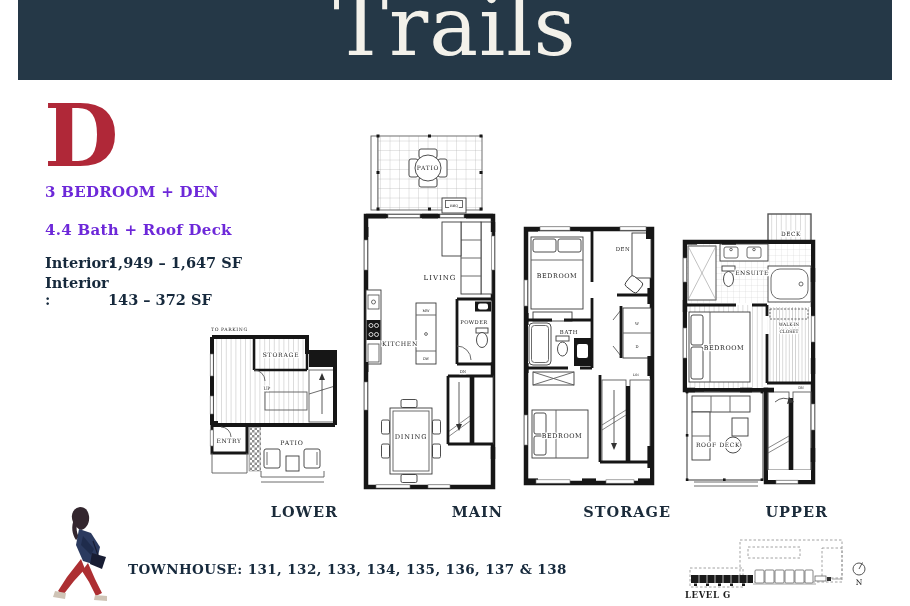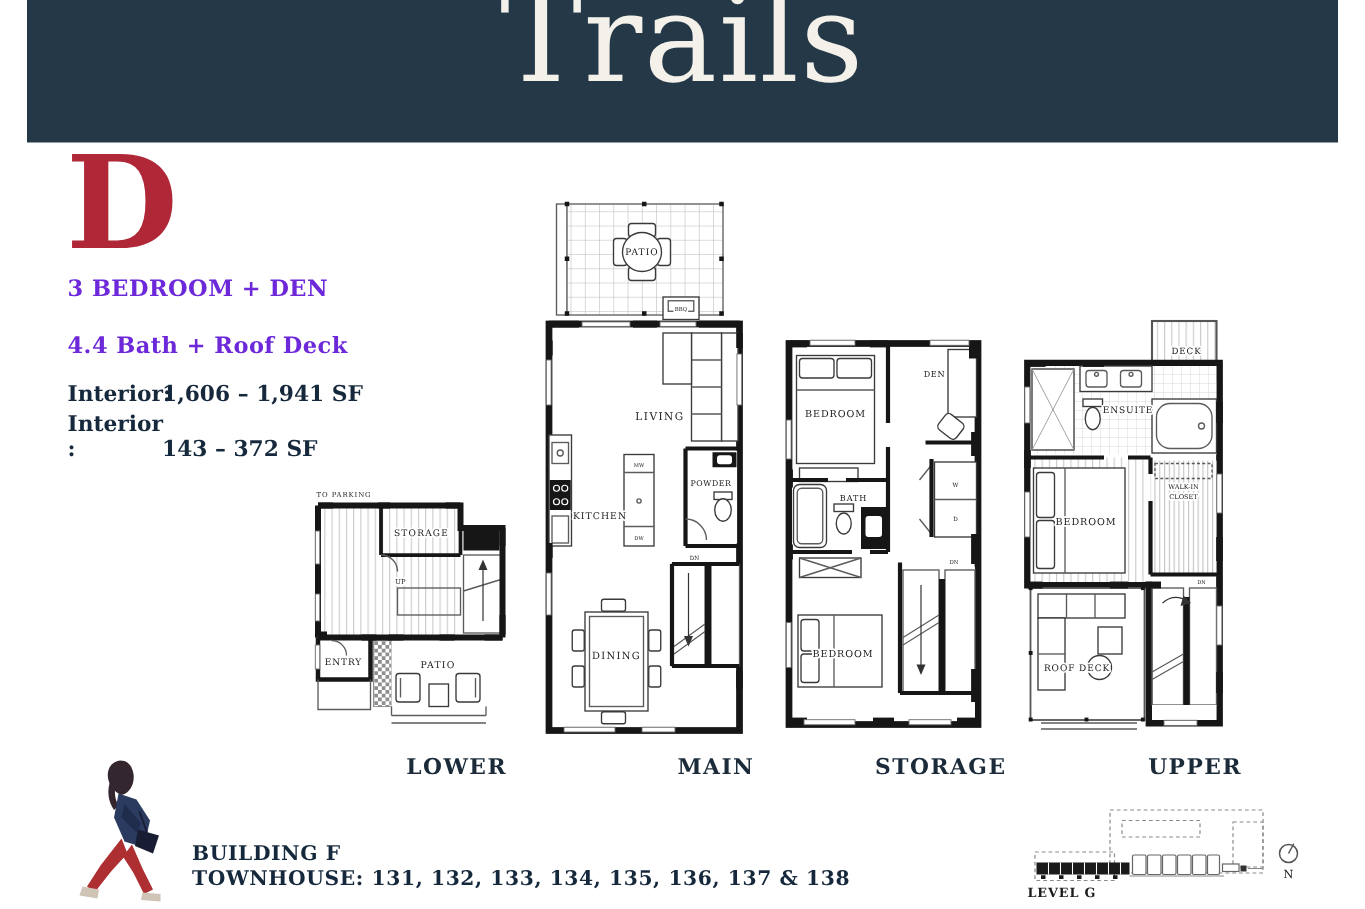--- a/index.html
+++ b/index.html
@@ -1,19 +1,19 @@
 <!DOCTYPE html>
 <html><head>
 <meta charset="utf-8">
 <style>
   html,body{margin:0;padding:0;background:#fff;}
   .page{position:relative;width:910px;height:606px;background:#ffffff;overflow:hidden;
         font-family:"DejaVu Serif","Liberation Serif",serif;color:#16293c;}
   
-  .masthead{position:absolute;left:18px;top:0;width:874px;height:95px;background:#253847;overflow:hidden;}
+  .masthead{position:absolute;left:18px;top:0;width:874px;height:80px;background:#253847;overflow:hidden;}
   .masthead-title{position:absolute;left:0;right:0;top:-14px;text-align:center;color:#f3f1ea;
         font-size:82px;line-height:82px;font-weight:400;letter-spacing:1px;}
   
   .plan-letter{position:absolute;left:44px;top:98px;font-size:86px;line-height:76px;font-weight:700;color:#b02838;}
   .spec{position:absolute;left:45px;font-weight:700;font-size:15px;letter-spacing:.3px;color:#6d28d9;}
   .spec.s1{top:183px;}
   .spec.s2{top:221px;}
   .spec-row{position:absolute;left:45px;font-weight:700;font-size:14.5px;color:#16293c;}
   .spec-row .lab{display:inline-block;width:63px;}
   .spec-row.r1{top:254px;}
@@ -74,21 +74,21 @@
   </svg>
 
   <div class="masthead">
     <div class="masthead-title">Trails</div>
   </div>
 
   <div class="plan-letter">D</div>
   <div class="spec s1">3 BEDROOM + DEN</div>
   <div class="spec s2">4.4 Bath + Roof Deck</div>
   <div class="spec-row r1">
-    <span class="lab">Interior:</span><span>1,606 – 1,941 SF</span>
+    <span class="lab">Interior:</span><span>1,949 – 1,647 SF</span>
   </div>
   <div class="spec-row r2">
     <span class="lab">Interior :</span><span>143 – 372 SF</span>
   </div>
 
   <svg class="plan" style="left:197px;top:310px" width="150" height="185" viewBox="0 0 150 185">
     <g>
       <rect x="15" y="27" width="95" height="88" fill="url(#floorV)"></rect>
       <rect x="110" y="42" width="28" height="73" fill="#ffffff"></rect>
       <rect x="15" y="117" width="35" height="26" fill="#ffffff"></rect>
@@ -427,21 +427,20 @@
     <path d="M38,60 L45,76 L52,90 L46,93 L39,79 L32,68 Z" fill="#ad2f32"></path>
     <path d="M29,26 L41,30 L50,44 L46,62 L33,58 L26,42 Z" fill="#2b3a5f"></path>
     <path d="M33,33 L44,46 L41,52 L31,42 Z" fill="#1f2c4c"></path>
     <path d="M43,38 L48,52" stroke="#181d33" stroke-width="1.2"></path>
     <path d="M42,50 L56,54 L52,66 L40,61 Z" fill="#181d33"></path>
     <path d="M5,88 L16,90 L15,96 L3,94 Z" fill="#cfc4b6"></path>
     <path d="M45,92 L57,93 L57,98 L44,97 Z" fill="#cfc4b6"></path>
   </svg>
 
   <div class="bldg">
-    <div>BUILDING F</div>
     <div>TOWNHOUSE: 131, 132, 133, 134, 135, 136, 137 &amp; 138</div>
   </div>
 
   <svg class="plan" style="left:676px;top:520px" width="210" height="84" viewBox="0 0 210 84">
     <g fill="none" stroke="#8a8a8a" stroke-width="0.8" stroke-dasharray="2.5,2">
       <rect x="64" y="20" width="102" height="42"></rect>
       <rect x="72" y="27" width="52" height="11"></rect>
       <rect x="146" y="28" width="20" height="30"></rect>
       <rect x="14" y="48" width="53" height="19"></rect>
     </g>

